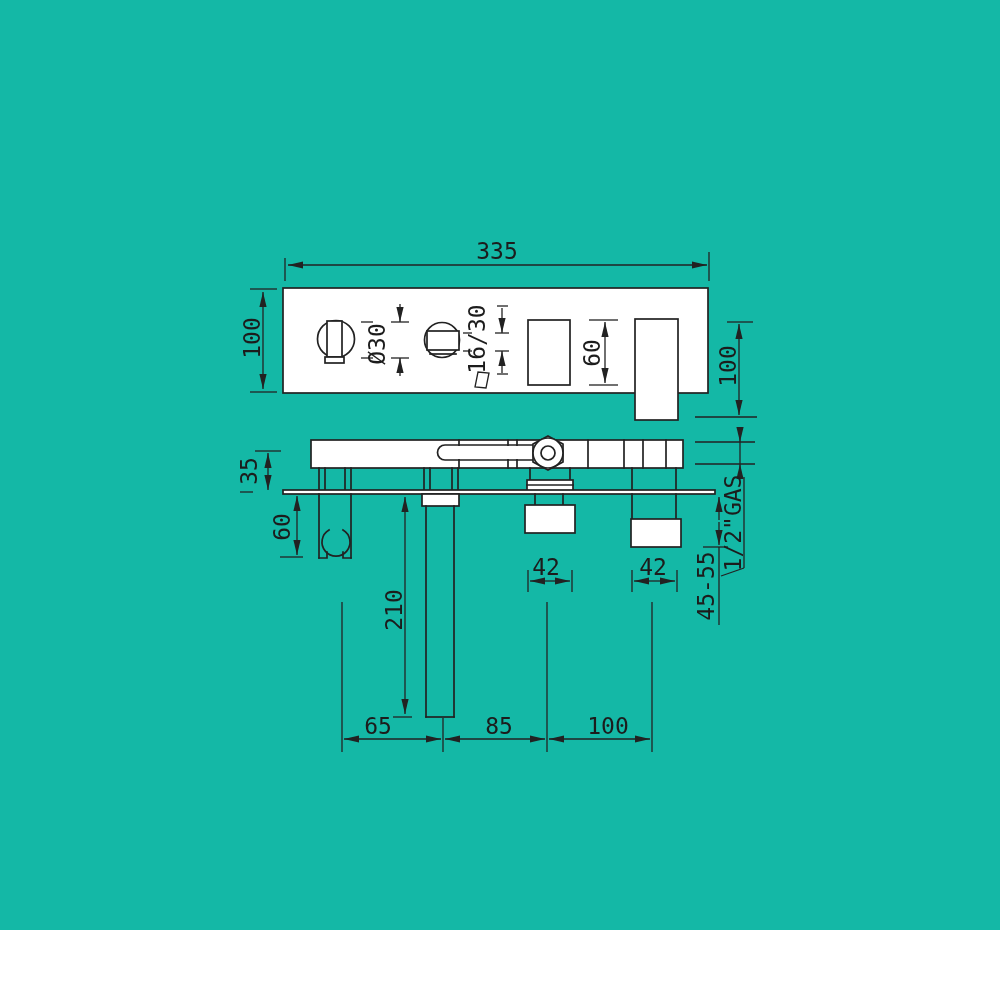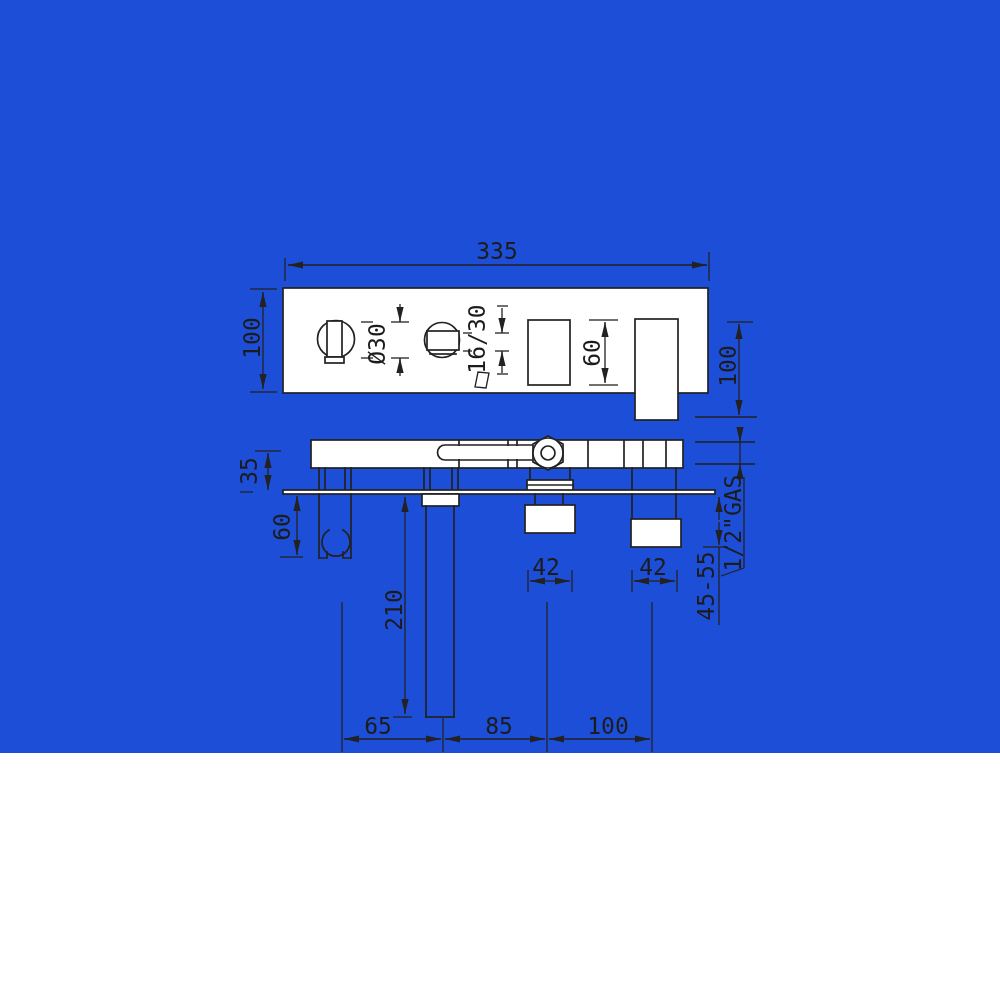--- a/index.html
+++ b/index.html
@@ -1,16 +1,16 @@
 <!DOCTYPE html>
 <html><head>
 <meta charset="utf-8">
 <style>
   html,body{margin:0;padding:0;background:#ffffff;}
-  .stage{width:1000px;height:753px;background:#1d4ed8;position:relative;}
+  .stage{width:1000px;height:930px;background:#14b8a6;position:relative;}
   svg{display:block;}
   .geo{stroke:#222222;stroke-width:1.7;fill:none;stroke-linecap:square;}
   .geo .wf{fill:#ffffff;}
   .dim{stroke:#222222;stroke-width:1.3;fill:none;stroke-linecap:butt;}
   .lbl{font-family:"DejaVu Sans Mono","Liberation Mono",monospace;
        font-size:23px;fill:#1c1c1c;stroke:none;}
 </style>
 </head>
 <body>
 

